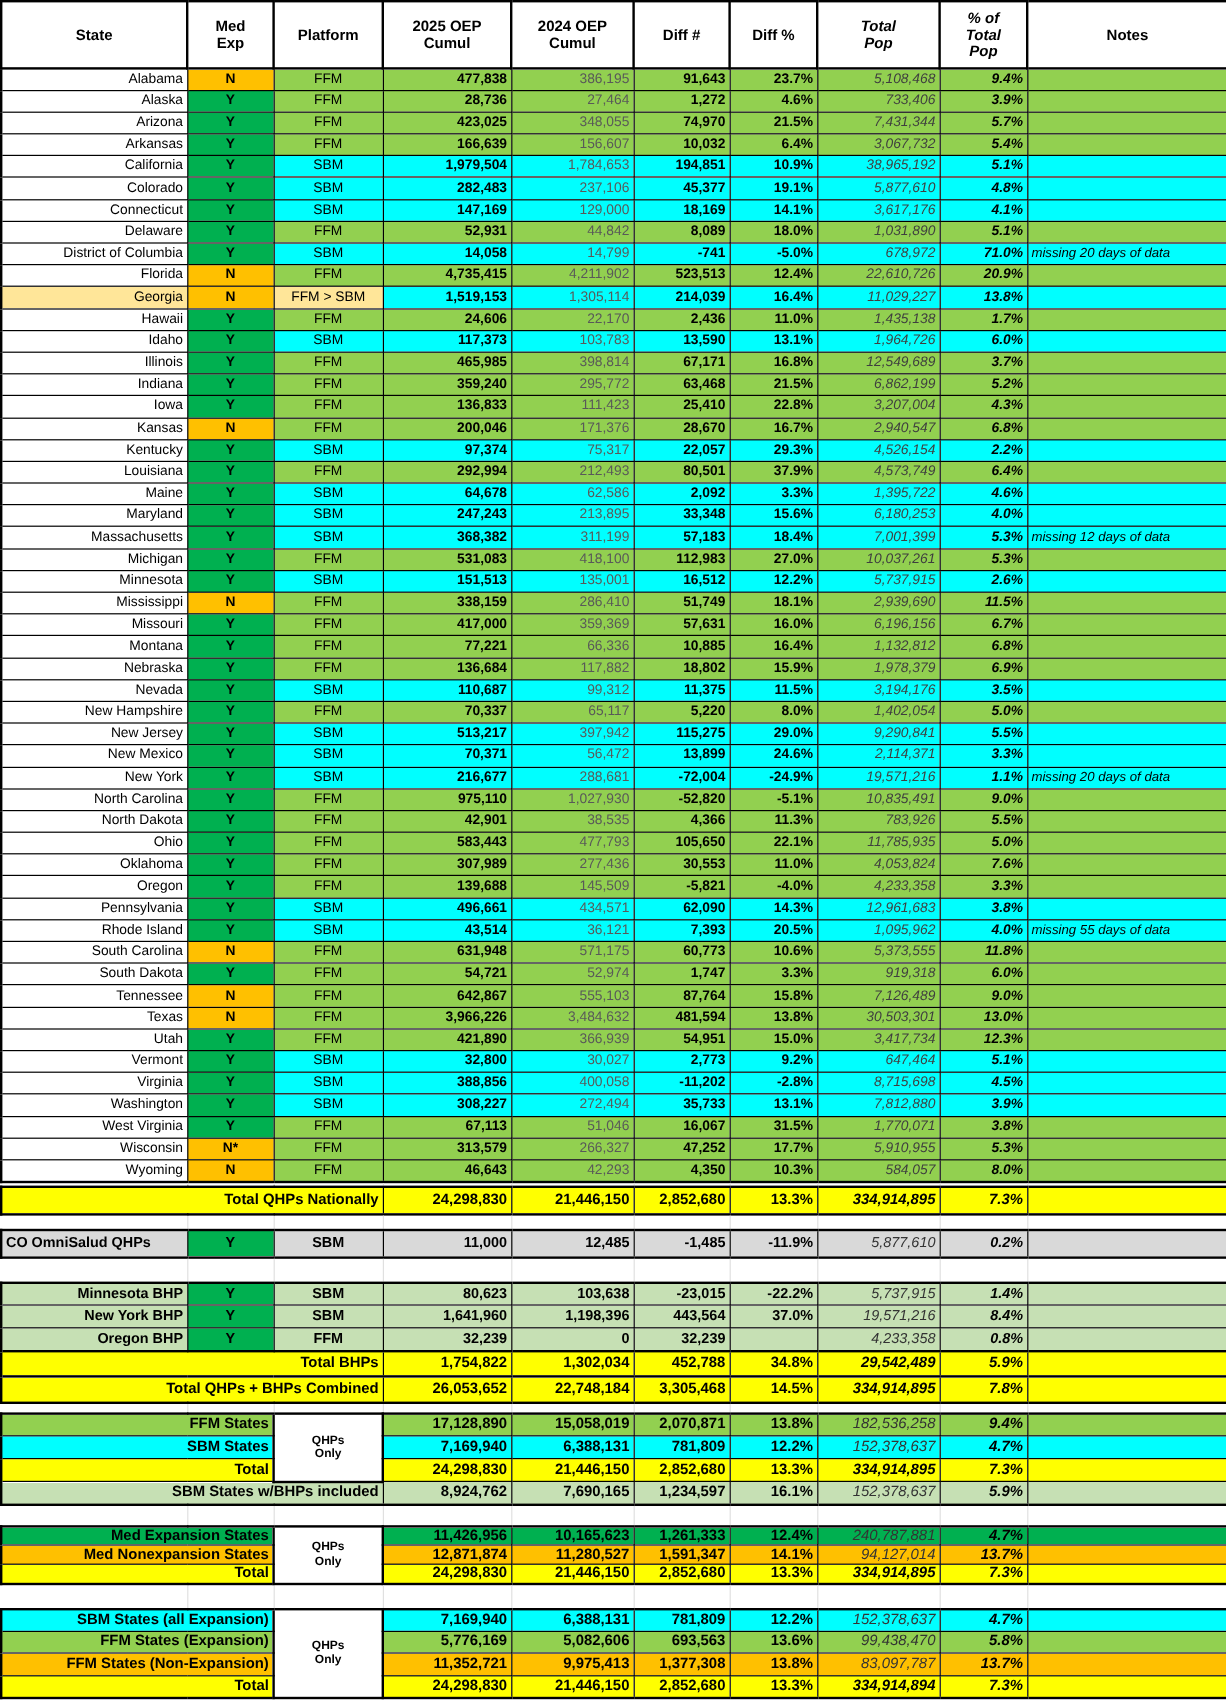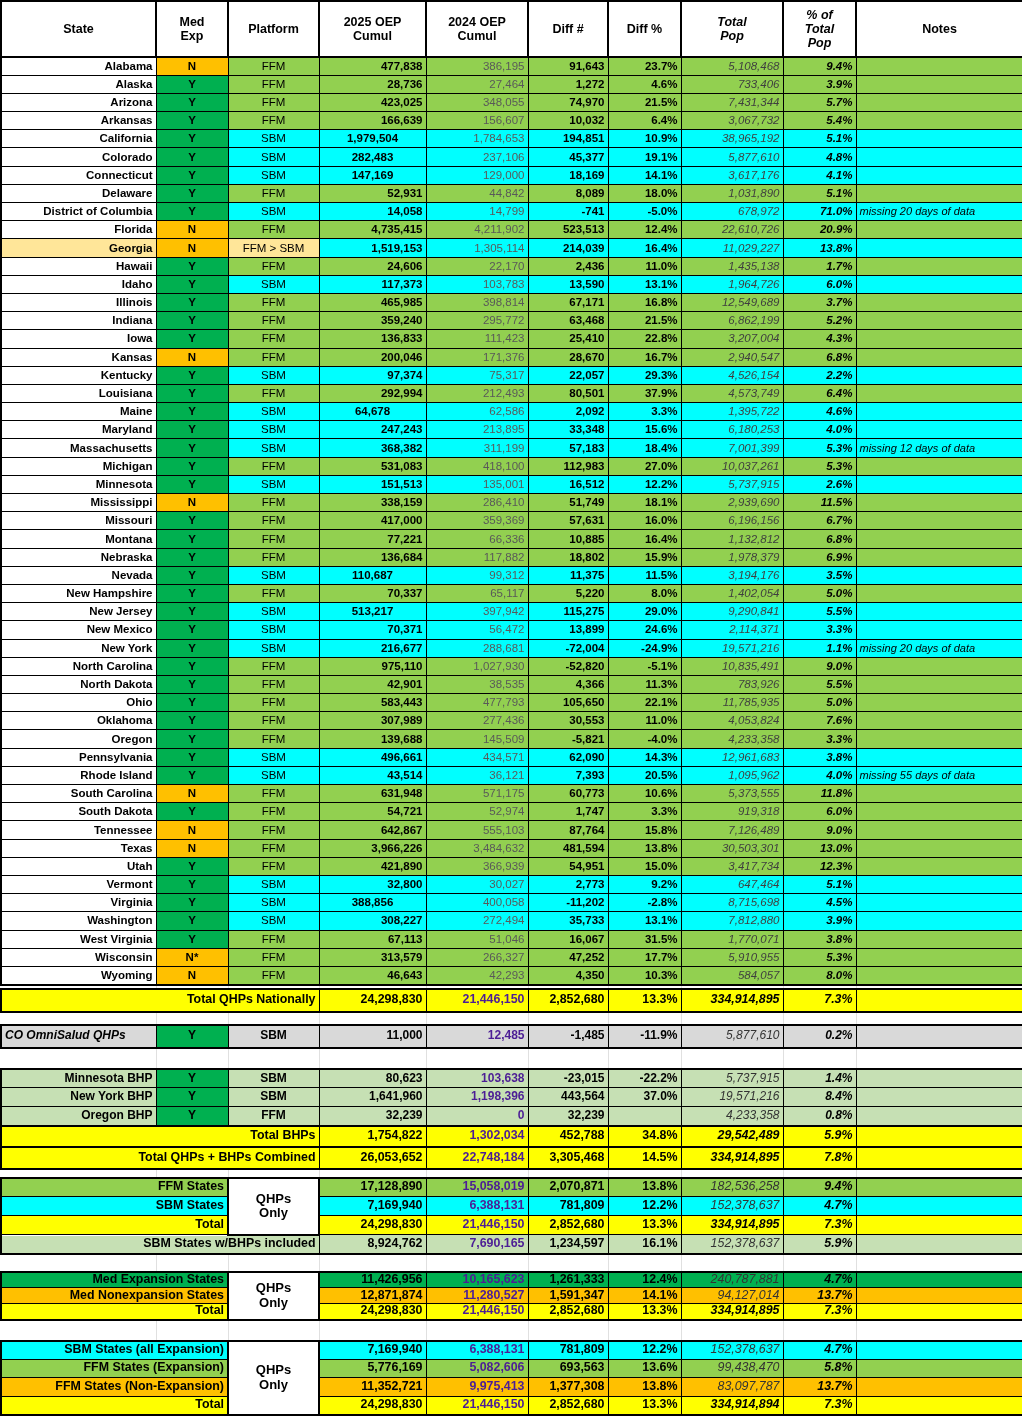--- a/index.html
+++ b/index.html
@@ -19,36 +19,36 @@
   tr.st td,tr.sum td{border:1px solid #000;}
   tr.st td:first-child,tr.sum td:first-child{border-left:2.5px solid #000;}
   tr.st td:last-child,tr.sum td:last-child{border-right:2.5px solid #000;}
   tr.bt td{border-top:2.5px solid #000;}
   tr.bb td{border-bottom:2.5px solid #000;}
   tr.gap td{border:none;border-right:1px solid #e0e0e0;height:inherit;}
   tr.gap td:last-child{border-right:none;}
   .f-white{background:#FFFFFF;} .f-ffm{background:#92D050;} .f-sbm{background:#00FFFF;}
   .f-green{background:#00B050;} .f-orange{background:#FFC000;} .f-yellow{background:#FFFF00;}
   .f-tan{background:#FFE699;} .f-gray{background:#D9D9D9;} .f-sage{background:#C6E0B4;}
-  .c-state{text-align:right;font-weight:700;}
+  .c-state{text-align:right;font-weight:400;}
   .c-med{text-align:center;font-weight:700;}
   .c-plat{text-align:center;font-weight:400;}
   .c-n25{text-align:right;font-weight:700;}
-  .c-n25.heavy{font-weight:800;text-align:center;}
+  .c-n25.heavy{font-weight:800;}
   .c-n24{text-align:right;font-weight:400;color:#595959;}
   .c-diffn,.c-diffp{text-align:right;font-weight:700;}
   .c-pop{text-align:right;font-style:italic;font-weight:400;color:#3f3f3f;}
   .c-poppct{text-align:right;font-style:italic;font-weight:700;}
   .c-note{text-align:left;font-style:italic;font-size:11px;}
   .c-rlabel{text-align:right;font-weight:700;}
-  .c-colabel{text-align:left;font-weight:700;font-style:italic;}
-  tr.sum .c-n24{color:#4c1d95;}
+  .c-colabel{text-align:left;font-weight:700;}
+  tr.sum .c-n24{color:#000000;}
   tr.sum .c-pop{color:#333;font-weight:400;}
   tr.emph .c-pop{color:#000000;font-weight:700;}
-  .qhps-cell{border:2.5px solid #000 !important;background:#fff;text-align:center;font-weight:700;font-size:13px;white-space:pre-line;}
+  .qhps-cell{border:2.5px solid #000 !important;background:#fff;text-align:center;font-weight:700;font-size:10px;white-space:pre-line;}
 </style>
 </head>
 <body>
 
 <div class="sheet">
   <table>
     <colgroup>
       <col style="width:155px">
         <col style="width:72px">
         <col style="width:91px">

